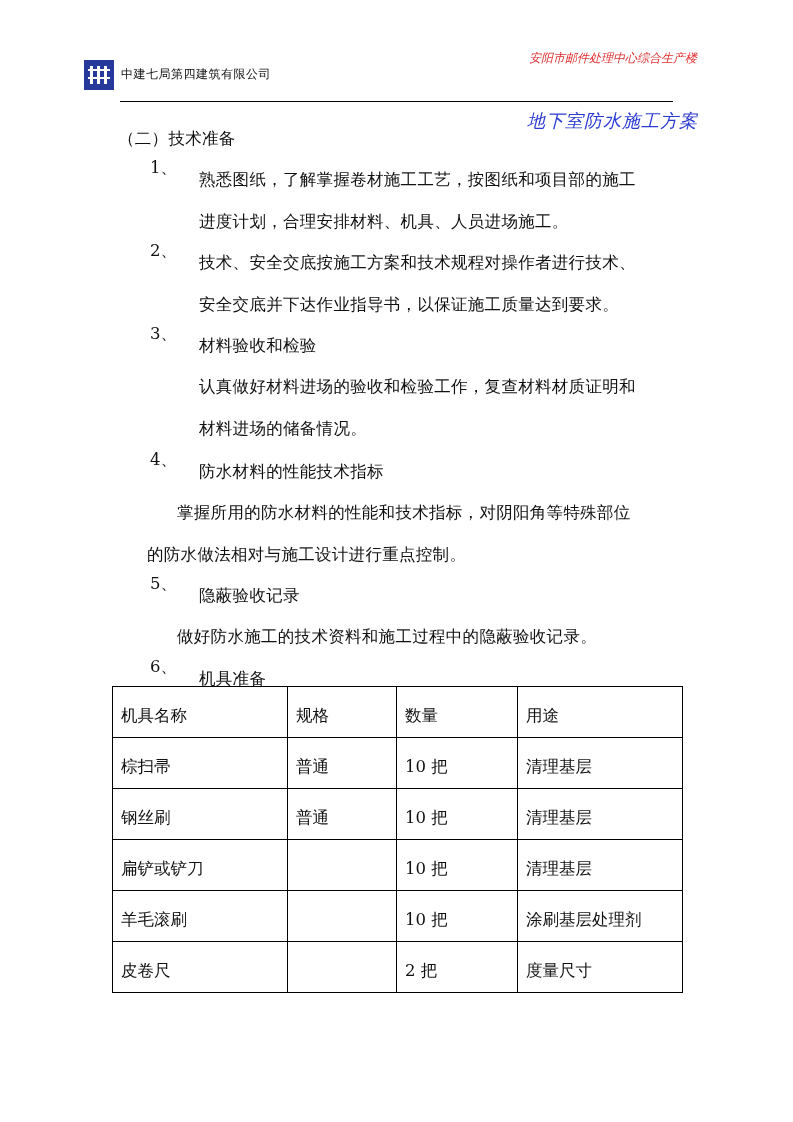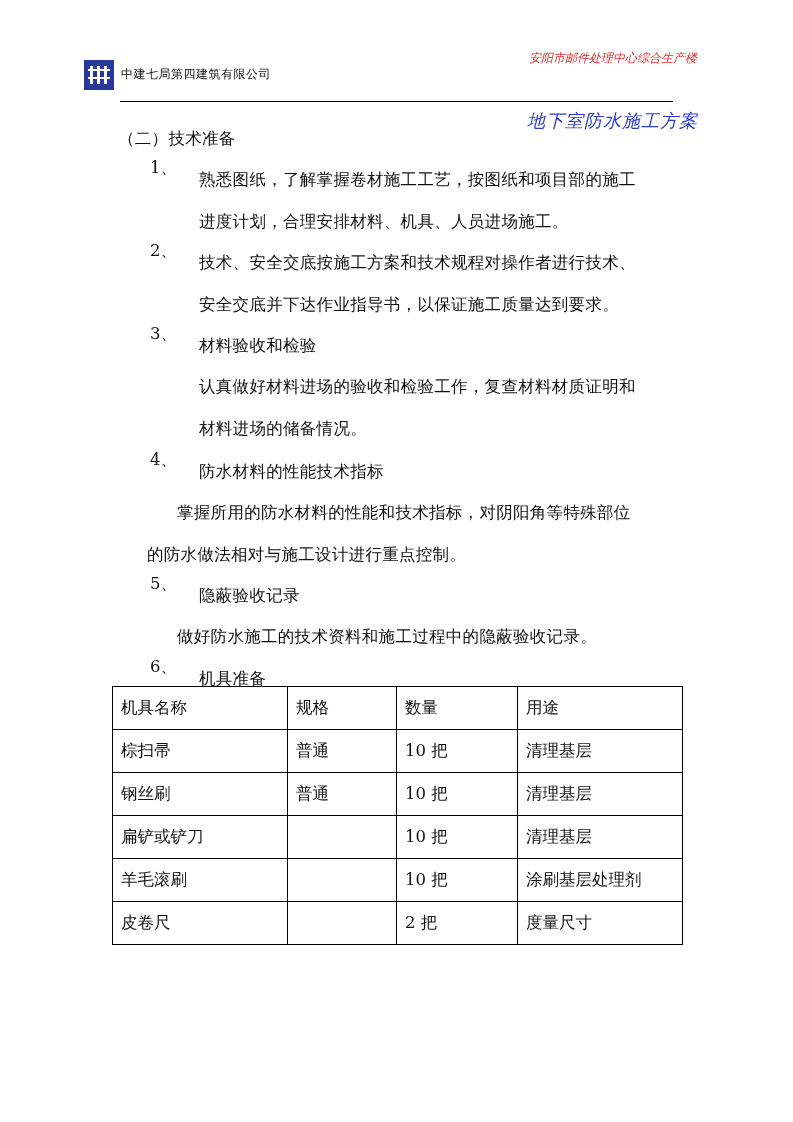--- a/index.html
+++ b/index.html
@@ -13,21 +13,21 @@
              font-weight: normal; font-size: 12px; letter-spacing: 0.5px; color: #111; }
   .proj { position: absolute; right: 96px; top: 50px; font-size: 12px; color: #e03030;
           font-style: italic; font-family: Liberation Serif, serif; }
   .doctitle { position: absolute; right: 95px; top: 70px; font-size: 18px; color: #2a3bd1;
               font-style: italic; font-family: "DejaVu Serif", serif; letter-spacing: 1px; margin-top: 39px; }
   .hrule { position: absolute; left: 120px; width: 553px; top: 101px; height: 1px; background: #000; }
   .line { position: absolute; font-size: 16.5px; white-space: nowrap; letter-spacing: 0.3px; margin-top: 12px; }
   .num { position: absolute; font-size: 16.5px; }
   table { position: absolute; left: 112px; top: 686px; border-collapse: collapse;
           font-size: 16.5px; }
-  td { border: 1px solid #000; height: 42px; padding: 0 0 0 8px; vertical-align: middle; }
+  td { border: 1px solid #000; height: 42px; padding: 8px 0 0 8px; vertical-align: middle; }
   td.c1 { width: 166px; } td.c2 { width: 100px; } td.c3 { width: 112px; } td.c4 { width: 156px; }
 </style>
 </head>
 <body>
 
 <div class="logo">
   <div class="logo-inner">
     <span style="left:2px;top:0;width:3px;height:18px"></span>
     <span style="left:9px;top:0;width:3px;height:18px"></span>
     <span style="left:16px;top:0;width:3px;height:18px"></span>

